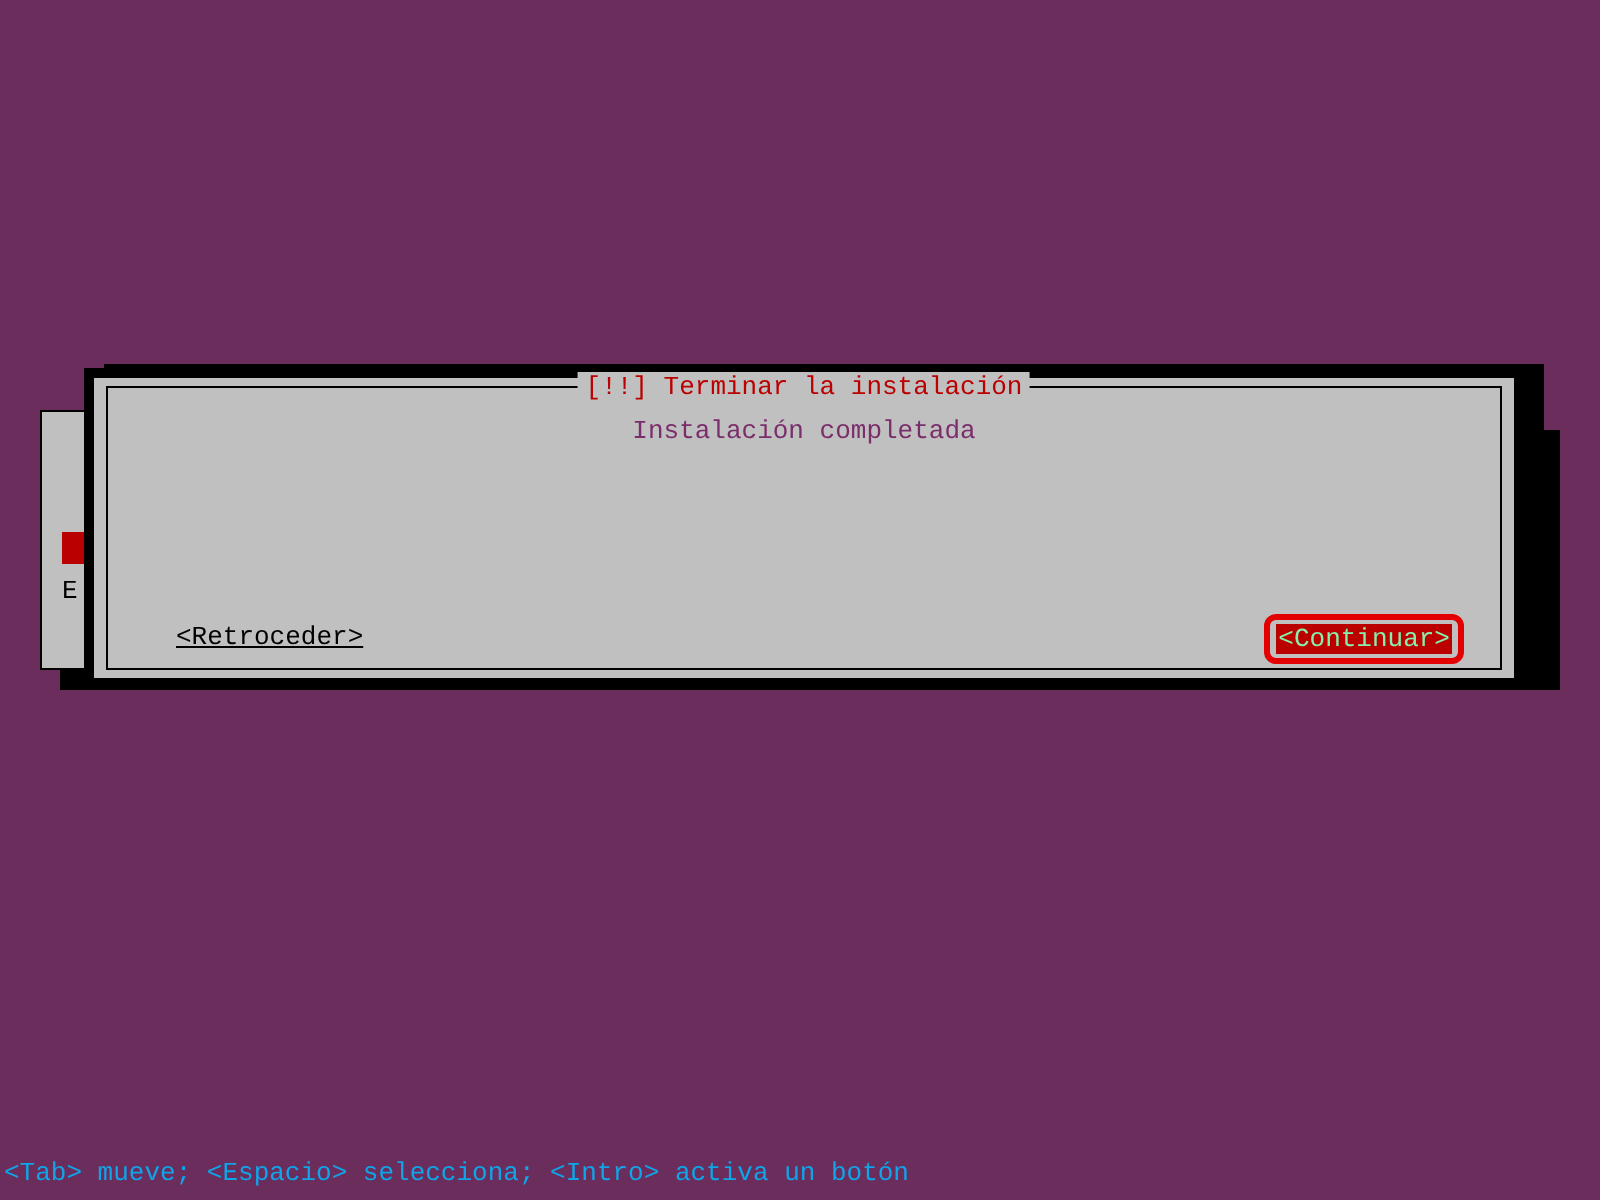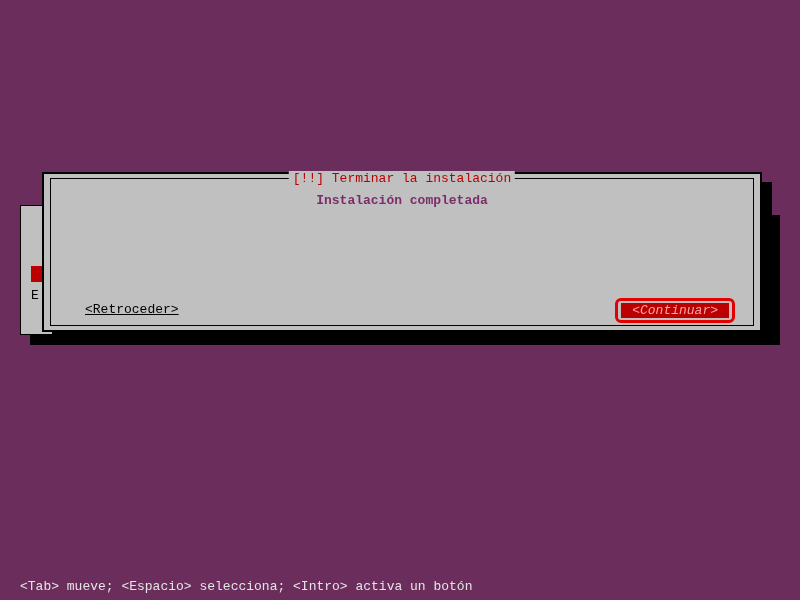--- a/index.html
+++ b/index.html
@@ -58,25 +58,25 @@
       position: absolute;
       left: 52px;
       top: 182px;
       width: 720px;
       height: 160px;
       background: #000;
     }
     .dialog-front {
       position: absolute;
       left: 42px;
-      top: 172px;
+      top: 184px;
       width: 720px;
       height: 160px;
       background: #c0c0c0;
-      border: 2px solid #000000;
+      border: 5px solid #000000;
     }
     .dialog-border {
       position: absolute;
       left: 6px;
       top: 4px;
       right: 6px;
       bottom: 4px;
       border: 1px solid #000;
     }
     .dialog-title {
@@ -89,21 +89,20 @@
       color: #bb0000;
       white-space: nowrap;
     }
     .dialog-subtitle {
       position: absolute;
       left: 0;
       right: 0;
       top: 14px;
       text-align: center;
       color: #7b2d6b;
-      font-weight: bold;
     }
     .dialog-body {
       position: absolute;
       left: 10px;
       right: 10px;
       top: 30px;
       color: #000;
       line-height: 1.25;
     }
     .btn-back {
@@ -116,30 +115,29 @@
     .btn-continue-wrapper {
       position: absolute;
       right: 18px;
       bottom: 2px;
       border: 3px solid #e30000;
       border-radius: 6px;
       padding: 2px 3px;
     }
     .btn-continue {
       background: #bb0000;
-      color: #fca5a5;
-      padding: 0 11px;
-      font-style: italic;
+      color: #86efac;
+      padding: 0 1px;
     }
     .status-bar {
       position: absolute;
       left: 0;
       bottom: 6px;
-      color: #e5e5e5;
-      padding-left: 20px;
+      color: #0ea5e9;
+      padding-left: 2px;
       text-align: center;
     }
   </style>
 </head>
 <body>
 
 <div class="dialog-back-shadow"></div>
 <div class="dialog-back">
   <div class="dialog-back-inner">
     <div class="back-progress"></div>

